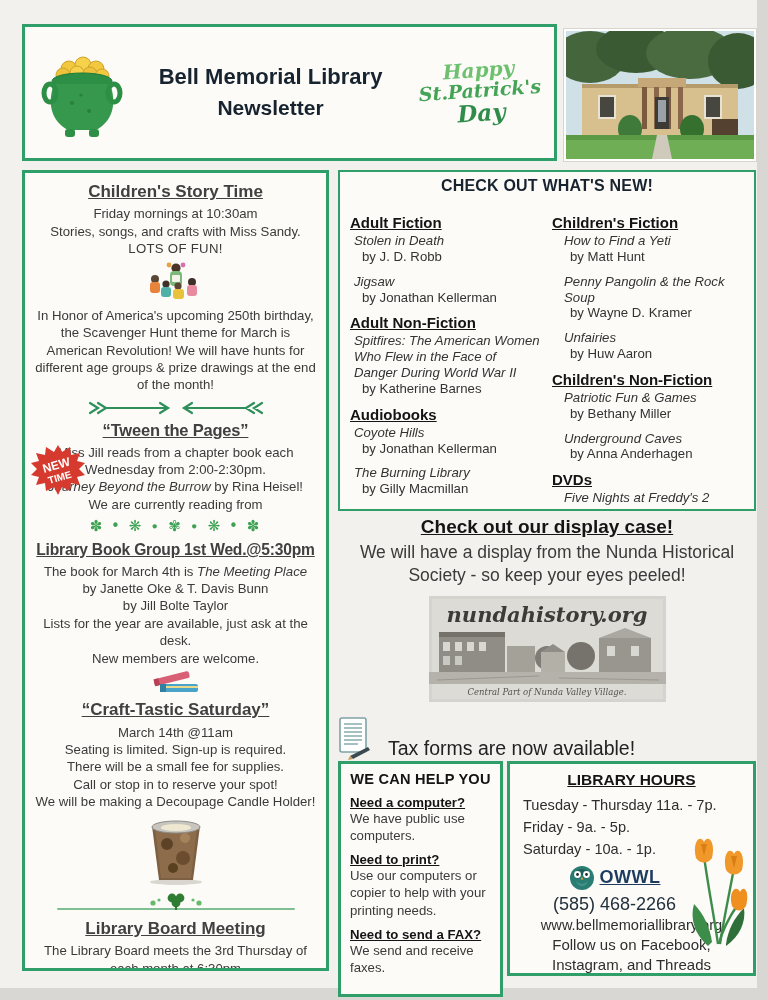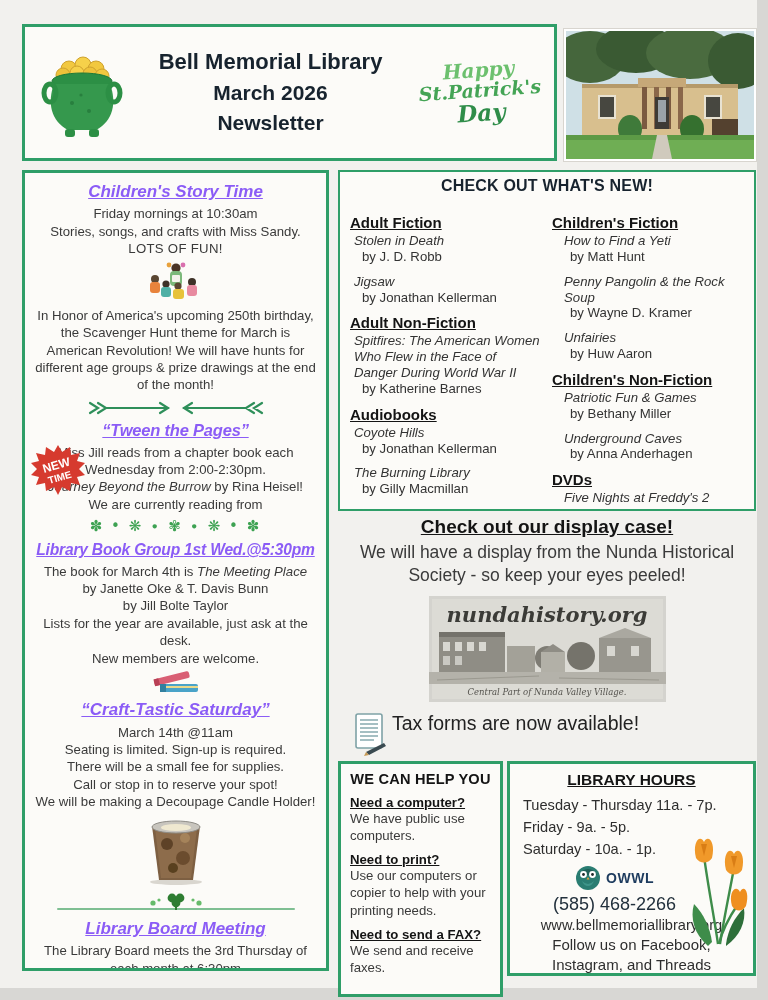--- a/index.html
+++ b/index.html
@@ -27,21 +27,21 @@
            transform:rotate(-4deg); line-height:1.05; }
   .stpat .sp1 { font-size:20px; color:#6cc06e; }
   .stpat .sp2 { font-size:19px; color:#44a455; }
   .stpat .sp3 { font-size:23px; color:#2f8d49; }
   .photo-wrap { position:absolute; left:563px; top:28px; width:194px; height:134px;
                 background:#fff; padding:2px; border:1px solid #d8d5cf; }
 
   
   .left-box { left:22px; top:170px; width:307px; height:801px; text-align:center;
               padding:8px 7px; font-size:13.2px; line-height:1.32; overflow:hidden; }
-  .h { font-weight:bold; text-decoration:underline; color:#8b5cf6;font-style:italic; }
+  .h { font-weight:bold; text-decoration:underline; color:#404040; }
   .h-lg { font-size:17px; margin-bottom:2px; }
   .h-md { font-size:15.6px; letter-spacing:-0.2px; margin-bottom:2px; }
   .body-line { color:#3a3a3a; }
   .caps { letter-spacing:0.3px; }
   .para { margin-top:6px; color:#3a3a3a; padding:0 2px;text-align:center; }
   .divider { margin:5px auto 3px; display:block; }
   .glyph-row { color:#3da252; font-family:"DejaVu Sans",sans-serif; font-size:15px;
                letter-spacing:2px; margin:4px 0 3px; }
   .tween-wrap { position:relative; margin-top:2px; }
   .badge { position:absolute; left:-1px; top:24px; }
@@ -64,39 +64,39 @@
   .wn-col2 .wn-title { padding-left:12px; }
   .wn-col2 .wn-author { padding-left:18px; }
 
   
   .display-sec { position:absolute; left:338px; top:516px; width:418px; text-align:center; }
   .dc-head { font-size:19px; font-weight:bold; text-decoration:underline; color:#141414; }
   .dc-text { font-size:17.5px; color:#3a3a3a; line-height:1.3; margin-top:3px; padding:0 18px; }
   .engraving { position:relative; width:237px; height:106px; margin:9px auto 0; }
 
   
-  .tax-row { position:absolute; left:352px; top:712px; width:412px; height:48px;
-             display:flex; align-items:flex-start; gap:4px; }
+  .tax-row { position:absolute; left:336px; top:712px; width:412px; height:48px;
+             display:flex; align-items:flex-end; gap:16px; }
   .tax-text { font-size:19.5px; color:#222; }
 
   
   .help-box { left:338px; top:761px; width:165px; height:236px; padding:7px 9px; text-align:left; }
   .help-head { font-weight:bold; font-size:14.6px; text-align:center; color:#141414; letter-spacing:0.2px; }
   .help-q { font-weight:bold; text-decoration:underline; font-size:13.2px; color:#141414; margin-top:8px; }
   .help-a { font-size:13.2px; color:#3a3a3a; line-height:1.3; }
 
   
   .hours-box { left:507px; top:761px; width:249px; height:215px; padding:7px 8px;
                text-align:center; position:absolute; }
   .hours-head { font-weight:bold; font-size:15.5px; text-decoration:underline; color:#141414; }
   .hours-lines { text-align:left; padding-left:5px; margin-top:6px; font-size:14.6px;
                  line-height:1.5; color:#2e2e2e; }
   .owwl-row { display:flex; align-items:center; justify-content:center; gap:5px; margin-top:4px;
               padding-right:34px; }
-  .owwl-text { font-weight:bold; font-size:14px; color:#1d3b5e; letter-spacing:0.5px; }
+  .owwl-text { font-weight:bold; font-size:18px; color:#1d3b5e; letter-spacing:0.5px;text-decoration:underline; }
   .hours-phone { font-size:18px; color:#22303c; margin-top:3px; padding-right:34px; }
   .hours-site { font-size:14.6px; color:#2e2e2e; margin-top:2px; }
   .hours-social { font-size:15px; color:#2e2e2e; line-height:1.35; margin-top:2px; }
   .tulips { position:absolute; right:3px; top:62px; }
 </style>
 </head>
 <body>
 
 <div class="edge-right"></div>
 <div class="edge-bottom"></div>
@@ -115,21 +115,20 @@
     <ellipse cx="11" cy="48" rx="6" ry="9" fill="none" stroke="#2c8f45" stroke-width="5"></ellipse>
     <ellipse cx="75" cy="48" rx="6" ry="9" fill="none" stroke="#2c8f45" stroke-width="5"></ellipse>
     <rect x="26" y="84" width="10" height="8" rx="3" fill="#2c8f45"></rect>
     <rect x="50" y="84" width="10" height="8" rx="3" fill="#2c8f45"></rect>
     <circle cx="33" cy="58" r="2" fill="#287f3e"></circle>
       <circle cx="50" cy="66" r="2" fill="#287f3e"></circle>
     <circle cx="42" cy="50" r="1.6" fill="#287f3e"></circle>
   </svg>
   <div class="title-block">
     <div class="t1">Bell Memorial Library</div>
-    <div class="t2">March 2026</div>
     <div class="t2">Newsletter</div>
   </div>
   <div class="stpat">
     <div class="sp1">Happy</div>
     <div class="sp2">St.Patrick's</div>
     <div class="sp3">Day</div>
   </div>
 </div>
 
 <div class="photo-wrap">

